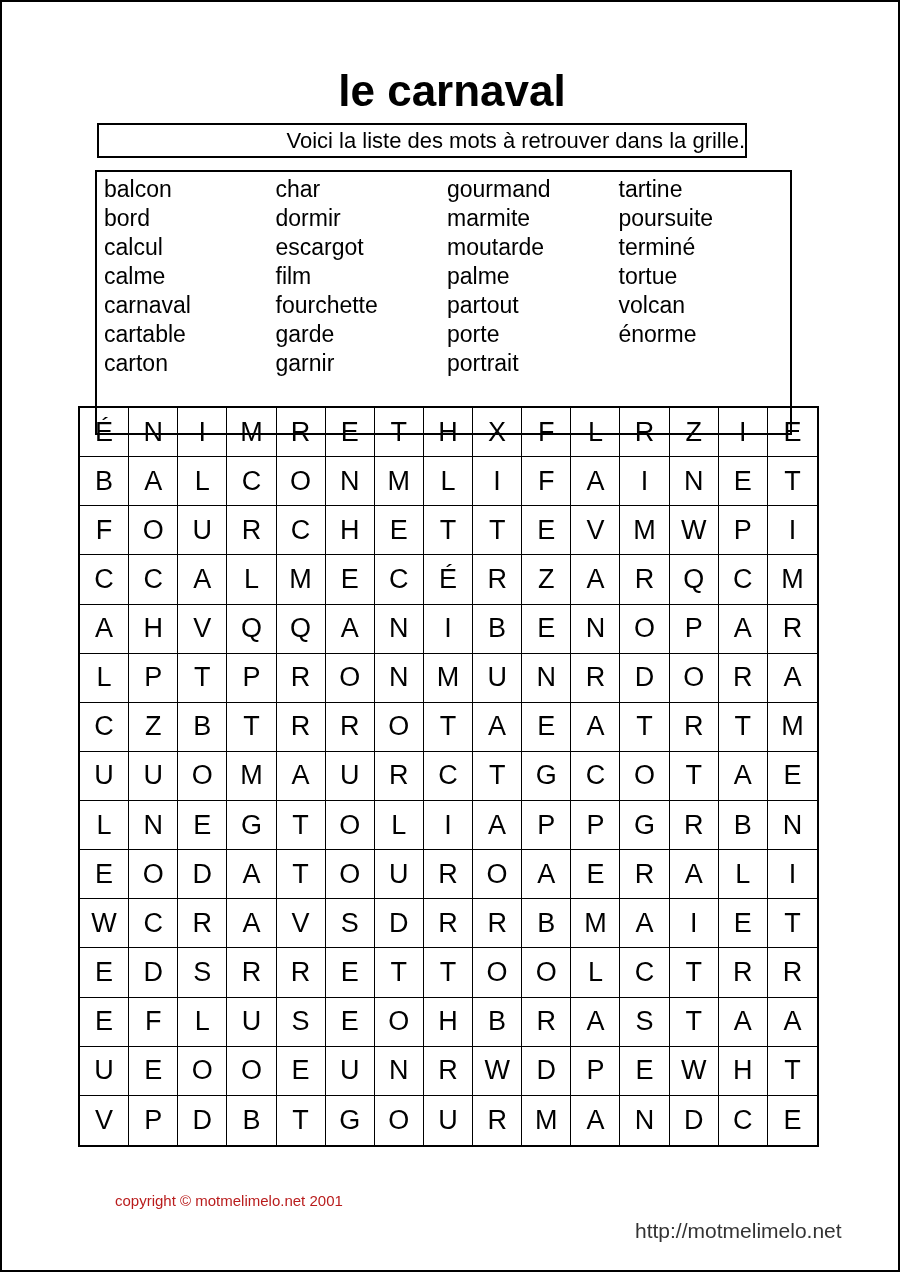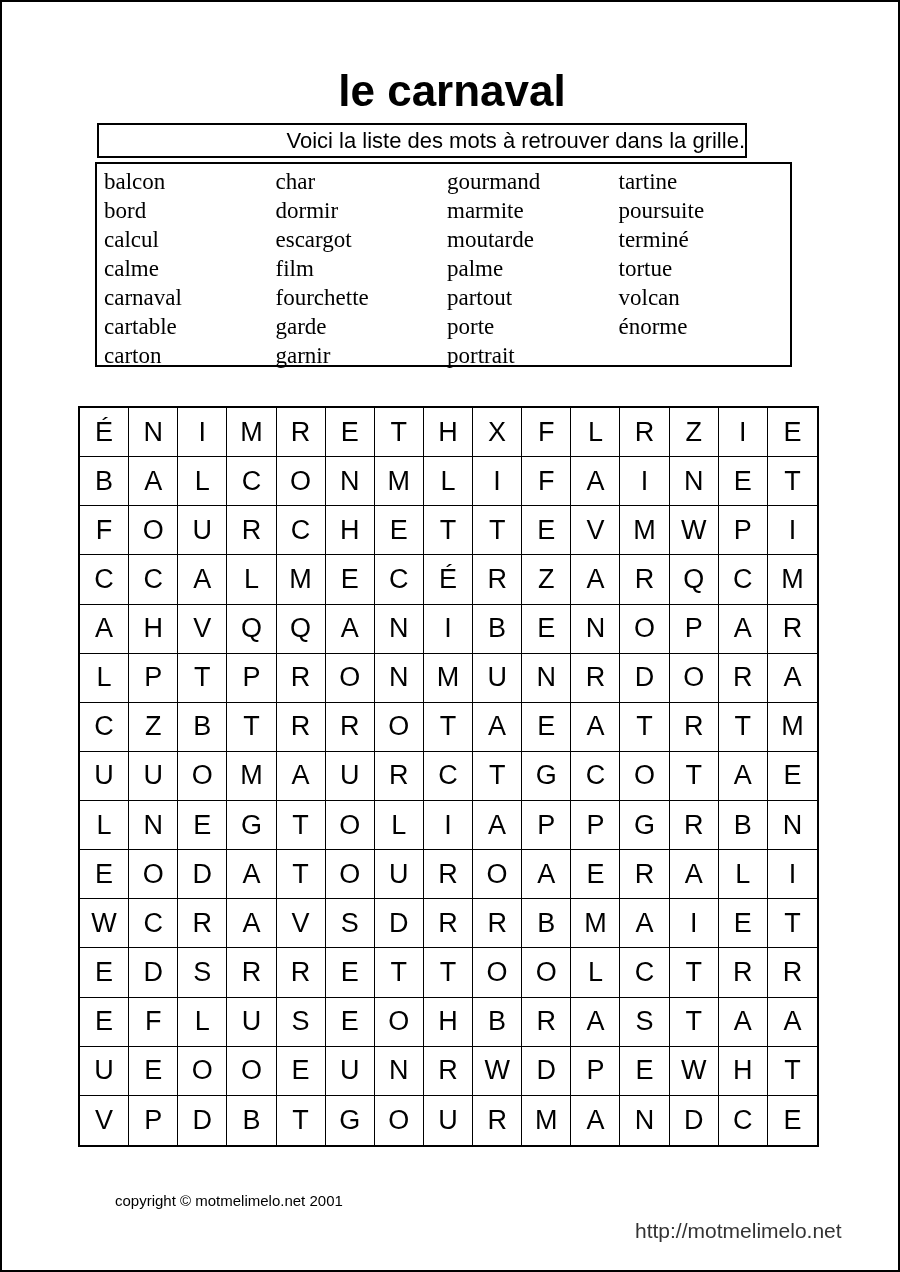--- a/index.html
+++ b/index.html
@@ -33,26 +33,25 @@
     box-sizing: border-box;
     border: 2px solid #000;
     display: flex;
     align-items: center;
     justify-content: flex-end;
     font-size: 22px;
   }
   .word-box {
     position: absolute;
     left: 93px;
-    top: 160px;
+    top: 168px;
     width: 697px;
-    height: 205px;
+    height: 265px;
     box-sizing: border-box;
     border: 2px solid #000;
-    font-family: Liberation Serif, serif;
   }
   .word-columns {
     display: flex;
     padding: 3px 0 0 7px;
   }
   .word-col { width: 172px; }
   .word {
     font-size: 23px;
     line-height: 29px;
     white-space: nowrap;
@@ -78,21 +77,21 @@
     border-right: 1px solid #000;
     border-bottom: 1px solid #000;
   }
   .cell:nth-child(15n) { border-right: 0; }
   .cell:nth-child(n+211) { border-bottom: 0; }
   .footer-left {
     position: absolute;
     left: 113px;
     top: 1190px;
     font-size: 15px;
-    color: #000000;
+    color: #b91c1c;
   }
   .footer-right {
     position: absolute;
     left: 633px;
     top: 1217px;
     font-size: 21px;
     color: #333;
   }
 </style>
 </head>

